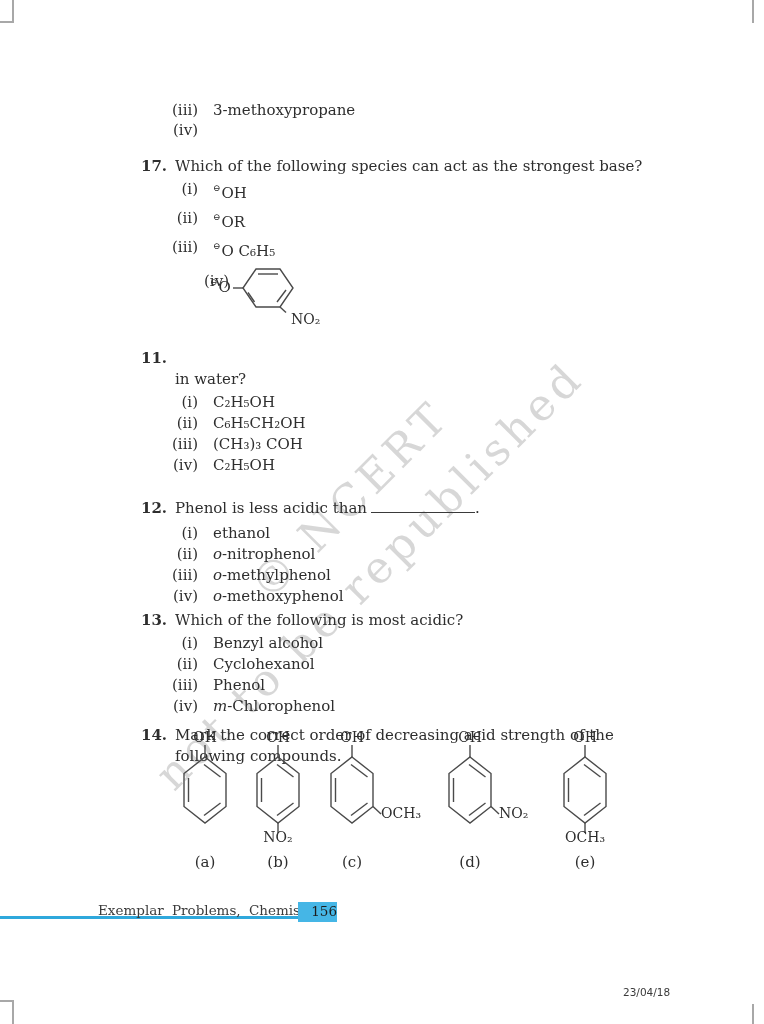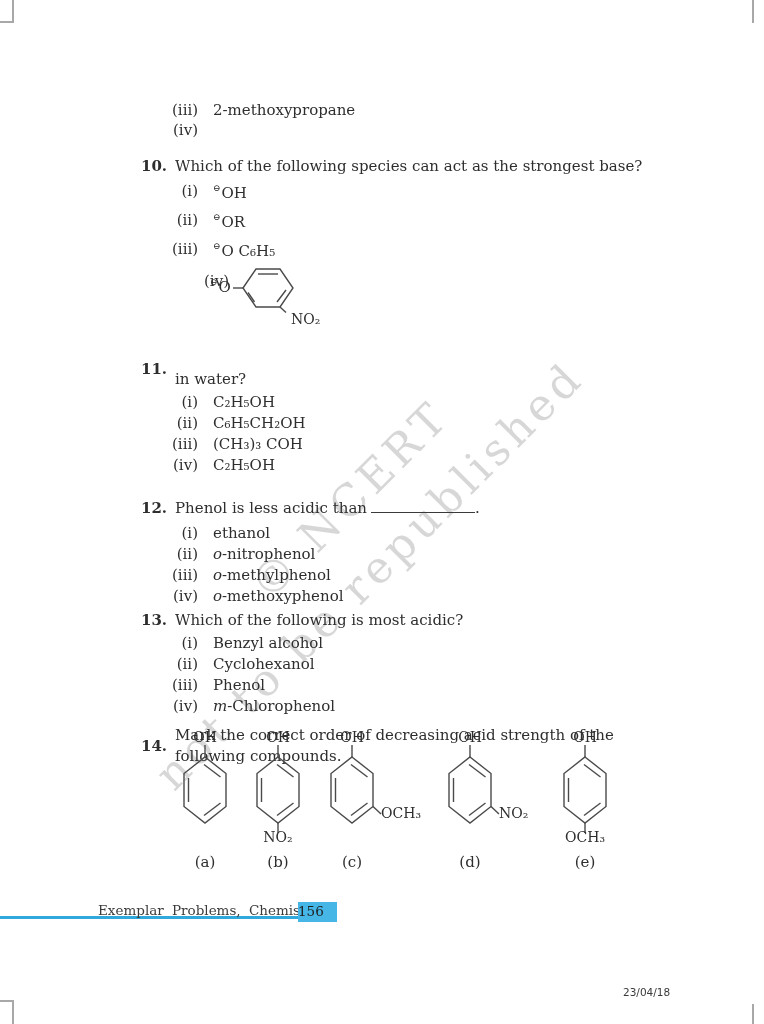--- a/index.html
+++ b/index.html
@@ -12,21 +12,21 @@
   .mark { position:absolute; background:#a8a8a8; }
   
   .wm {
     position:absolute; z-index:0; white-space:nowrap;
     font-size:44px; letter-spacing:5px; color:rgba(110,110,110,0.28);
     transform:rotate(-45deg); transform-origin:0 50%;
     font-family:"DejaVu Serif", serif;
   }
   
   .content { position:absolute; left:141px; top:100px; width:540px; z-index:1; }
-  .row { display:flex; align-items:center; }
+  .row { display:flex; align-items:flex-start; }
   .intro-row { line-height:20px; font-size:15px; }
   .q-header { margin-top:16px; font-size:15px; line-height:21px; }
   .q-num { font-weight:bold; width:34px; flex:0 0 34px; }
   .q-text { flex:1; }
   .opt { font-size:15px; }
   .opt-label { display:inline-block; width:26px; margin-left:31px; margin-right:15px;
                text-align:right; flex:0 0 26px; }
   .lh21 { line-height:21px; }
   .lh25 { line-height:25px; }
   sup.charge { font-size:9px; position:relative; top:-1px; margin-right:1px; }
@@ -49,21 +49,21 @@
   .struct .meta-sub { position:absolute; top:82px; left:52px; white-space:nowrap; }
   .struct .s-label { position:absolute; top:130px; left:0; width:46px; text-align:center;
                      font-size:15px; }
   svg .bond { stroke:#4a4a4a; stroke-width:1.4; fill:none; }
   
   .footer-line { position:absolute; left:0; top:916px; width:337px; height:3px;
                  background:#2fa8dc; z-index:1; }
   .footer-title { position:absolute; left:98px; top:902px; font-size:13.5px; color:#3c3c3c;
                   word-spacing:4px; z-index:2; }
   .page-badge { position:absolute; left:298px; top:902px; width:39px; height:20px;
-                background:#45b6e6; color:#1d1d1d; font-size:13.5px; text-align:left;
+                background:#45b6e6; color:#1d1d1d; font-size:13.5px; text-align:right;
                 line-height:19px; z-index:2; }
   .date-stamp { position:absolute; left:623px; top:986px; font-size:10.5px;
                 font-family:"DejaVu Sans", sans-serif; color:#3a3a3a; z-index:1; }
 </style>
 </head>
 <body>
 
 <div class="mark" style="left:12px;top:0;width:2px;height:23px;"></div>
 <div class="mark" style="left:0;top:21px;width:14px;height:2px;"></div>
 <div class="mark" style="left:752px;top:0;width:2px;height:23px;"></div>
@@ -71,28 +71,28 @@
 <div class="mark" style="left:0;top:1000px;width:14px;height:2px;"></div>
 <div class="mark" style="left:752px;top:1004px;width:2px;height:20px;"></div>
 
 <div class="wm" style="left:258px;top:566px;">© NCERT</div>
 <div class="wm" style="left:163px;top:756px;">not to be republished</div>
 
 <div class="content">
 
   <div class="row intro-row">
     <span class="opt-label">(iii)</span>
-    <span>2-methoxypropane</span>
+    <span>3-methoxypropane</span>
   </div>
   <div class="row intro-row">
     <span class="opt-label">(iv)</span>
   </div>
 
   <div class="row q-header">
-    <span class="q-num">10.</span>
+    <span class="q-num">17.</span>
     <span class="q-text">Which of the following species can act as the strongest base?</span>
   </div>
   <div class="row opt lh25">
     <span class="opt-label">(i)</span>
     <span><sup class="charge">⊖</sup><span>OH</span></span>
   </div>
   <div class="row opt lh25">
     <span class="opt-label">(ii)</span>
     <span><sup class="charge">⊖</sup><span>OR</span></span>
   </div>

